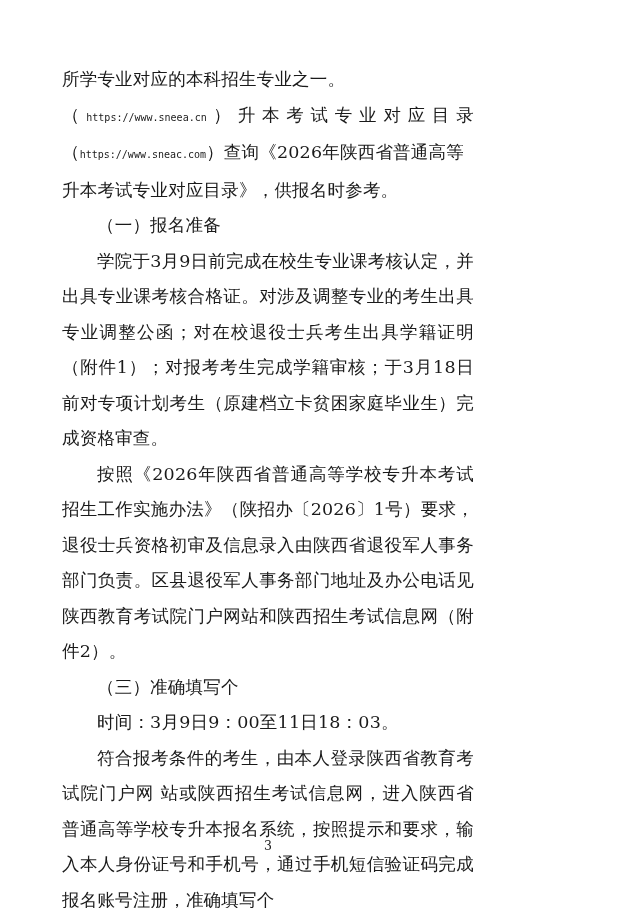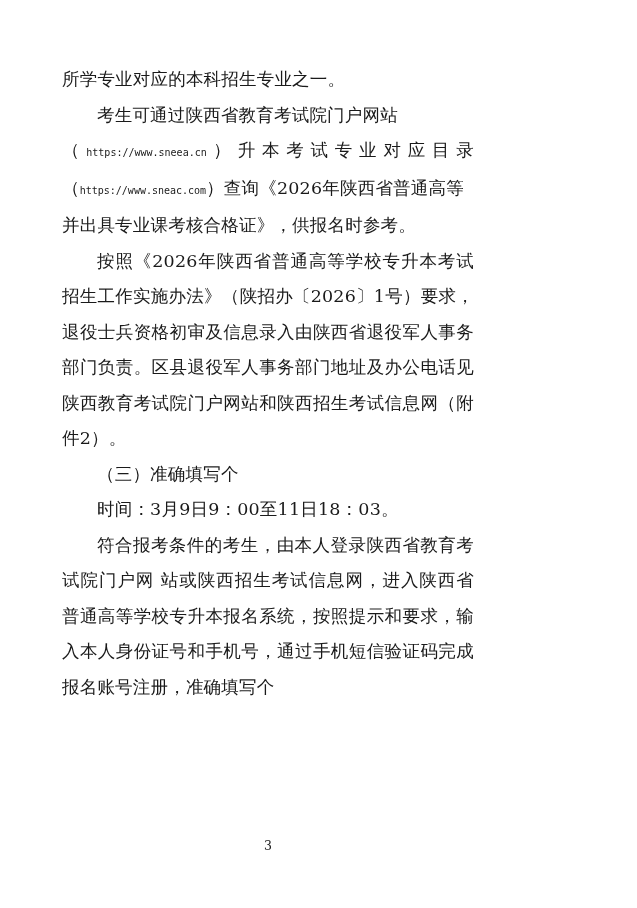--- a/index.html
+++ b/index.html
@@ -54,29 +54,30 @@
   }
 </style>
 </head>
 <body>
 
 <div class="page">
   <div class="body-text">
 
     <p>所学专业对应的本科招生专业之一。</p>
 
-    <p class="indent">考生可通过陕西省教育考试院门户网站</p>
 
     <p><span>（</span><span class="mono-inline">https://www.sneea.cn</span><span>）升本考试专业对应目录</span><span>（</span><span class="mono-inline">https://www.sneac.com</span><span>）查询《2026年陕西省普通高等</span></p>
 
 
-    <p>并出具专业课考核合格证》，供报名时参考。</p>
+    <p>升本考试专业对应目录》，供报名时参考。</p>
 
 
+    <p class="indent">（一）报名准备</p>
 
+    <p class="indent">学院于3月9日前完成在校生专业课考核认定，并出具专业课考核合格证。对涉及调整专业的考生出具专业调整公函；对在校退役士兵考生出具学籍证明（附件1）；对报考考生完成学籍审核；于3月18日前对专项计划考生（原建档立卡贫困家庭毕业生）完成资格审查。</p>
 
 
     <p class="indent">按照《2026年陕西省普通高等学校专升本考试招生工作实施办法》（陕招办〔2026〕1号）要求，退役士兵资格初审及信息录入由陕西省退役军人事务部门负责。区县退役军人事务部门地址及办公电话见陕西教育考试院门户网站和陕西招生考试信息网（附件2）。</p>
 
     <p class="indent">（三）准确填写个</p>
 
     <p class="indent">时间：3月9日9：00至11日18：03。</p>
 
     <p class="indent">符合报考条件的考生，由本人登录陕西省教育考试院门户网 站或陕西招生考试信息网，进入陕西省普通高等学校专升本报名系统，按照提示和要求，输入本人身份证号和手机号，通过手机短信验证码完成报名账号注册，准确填写个</p>
 

